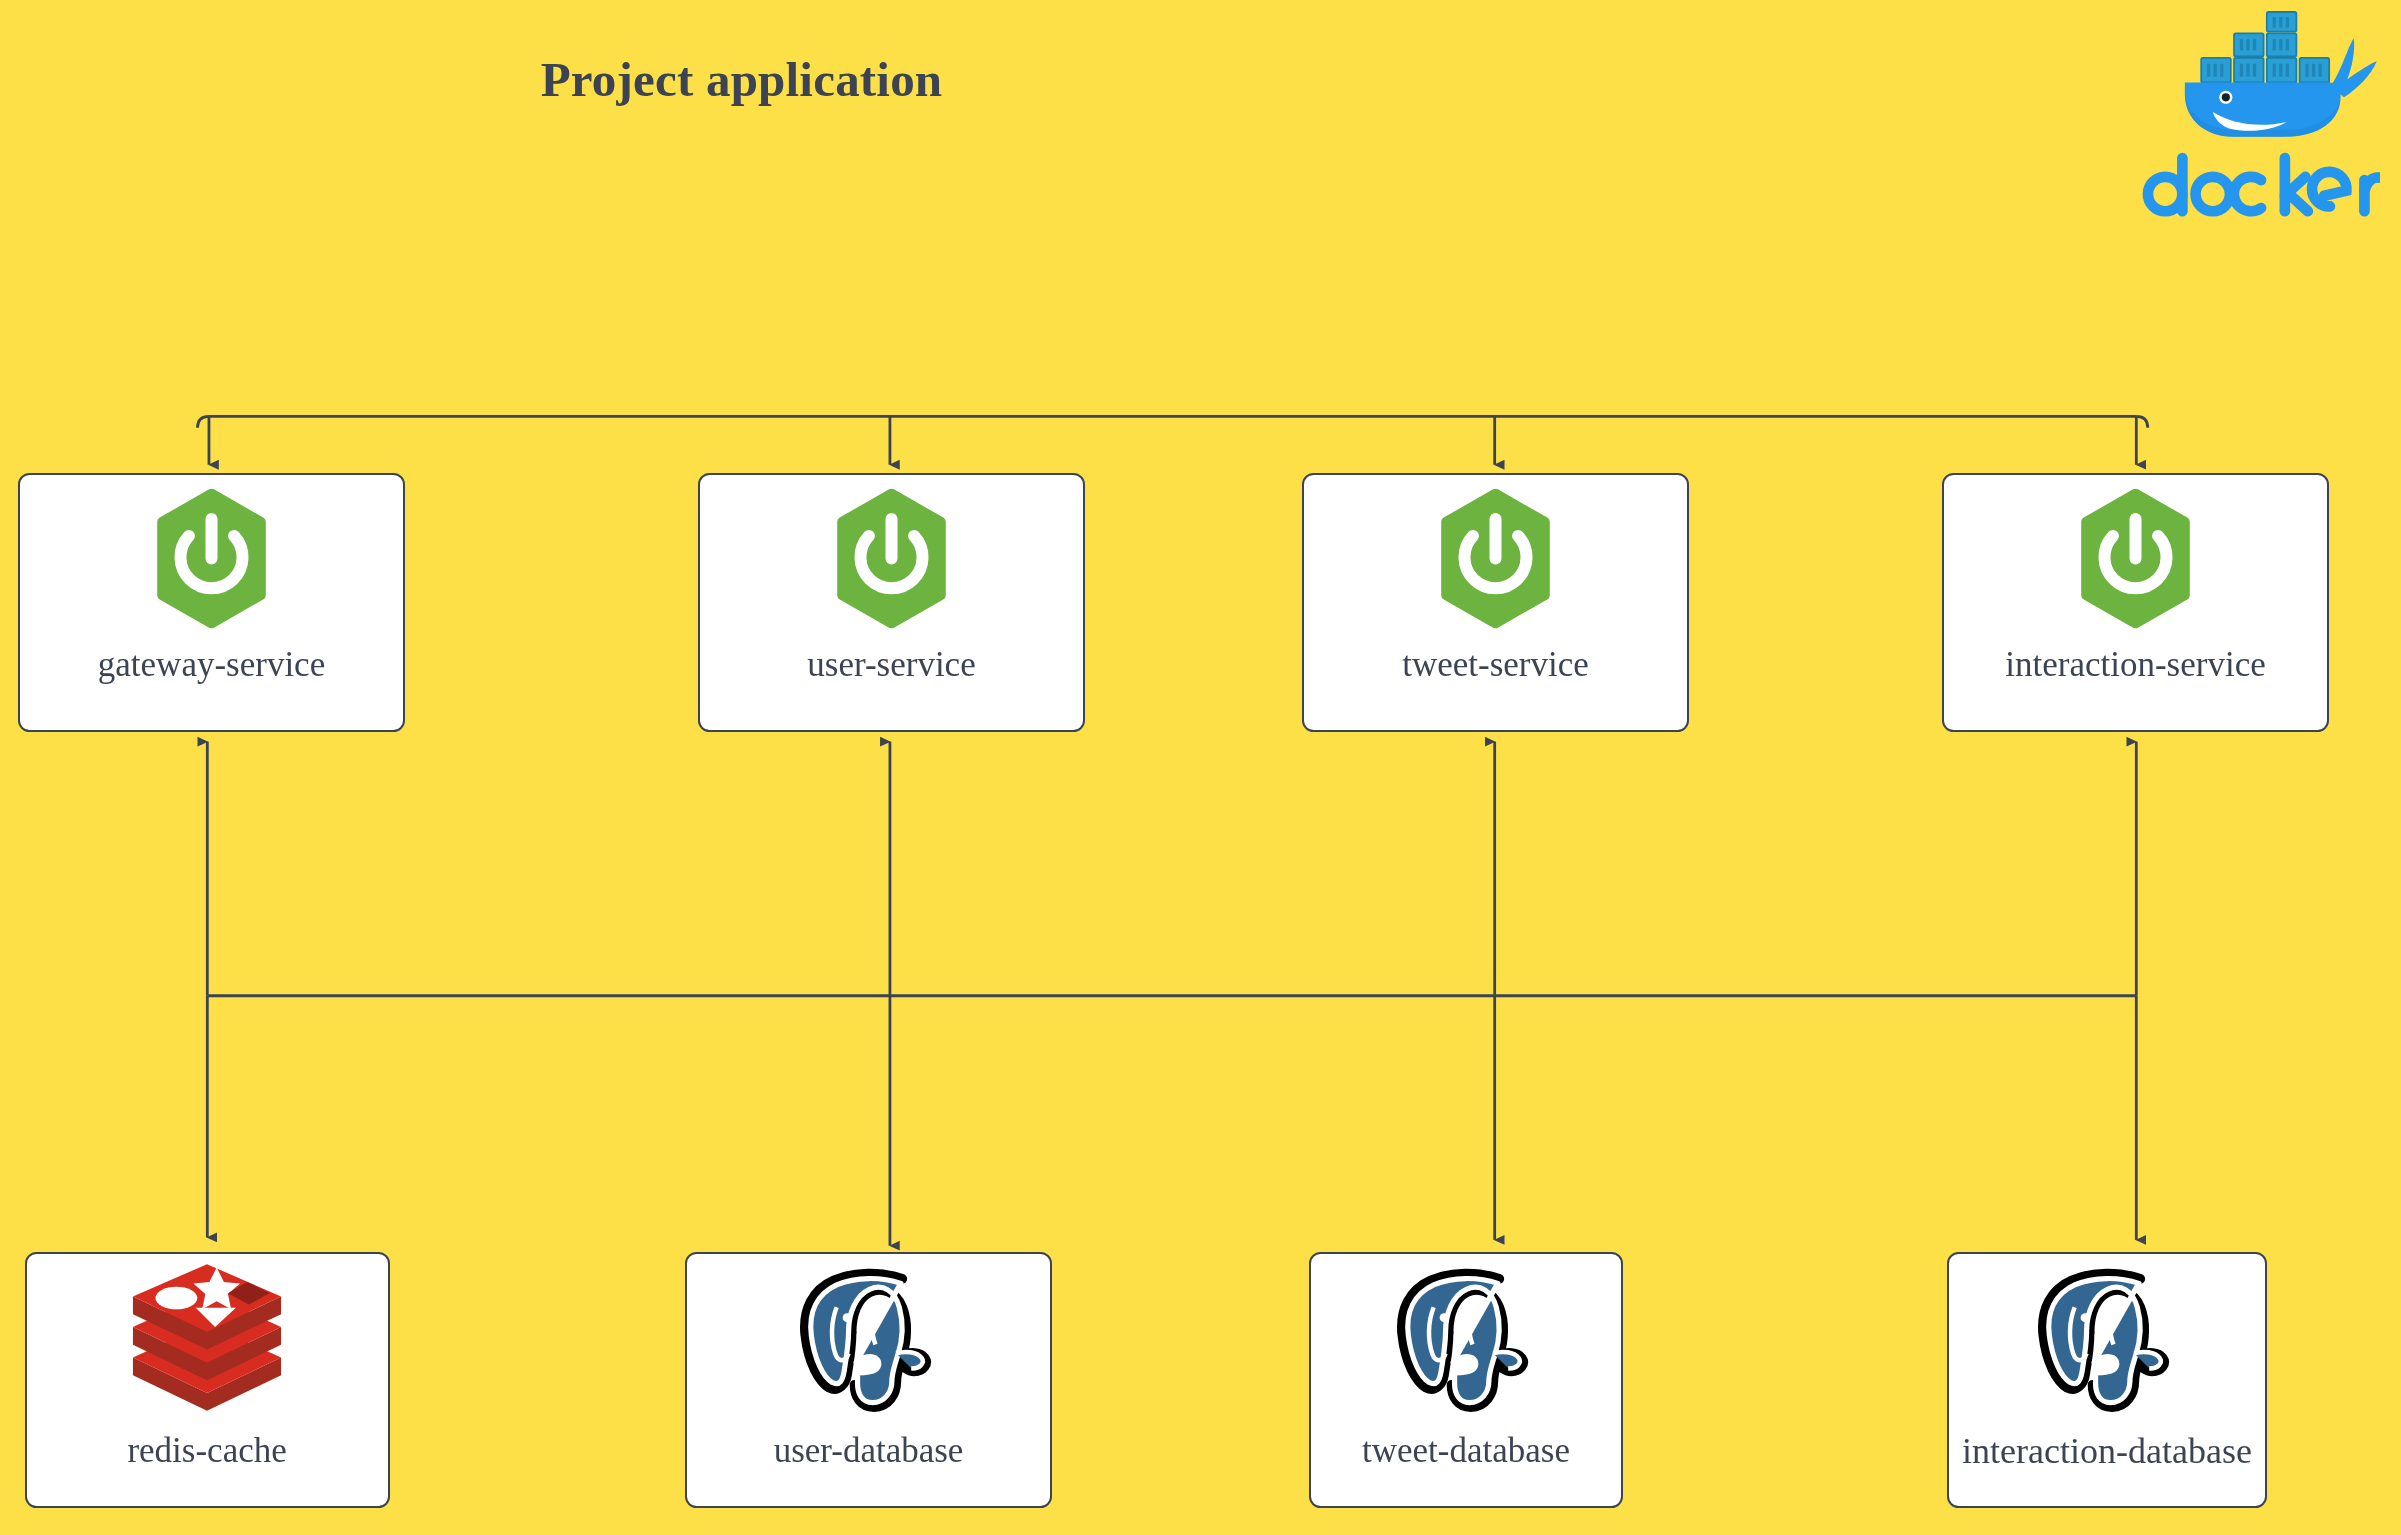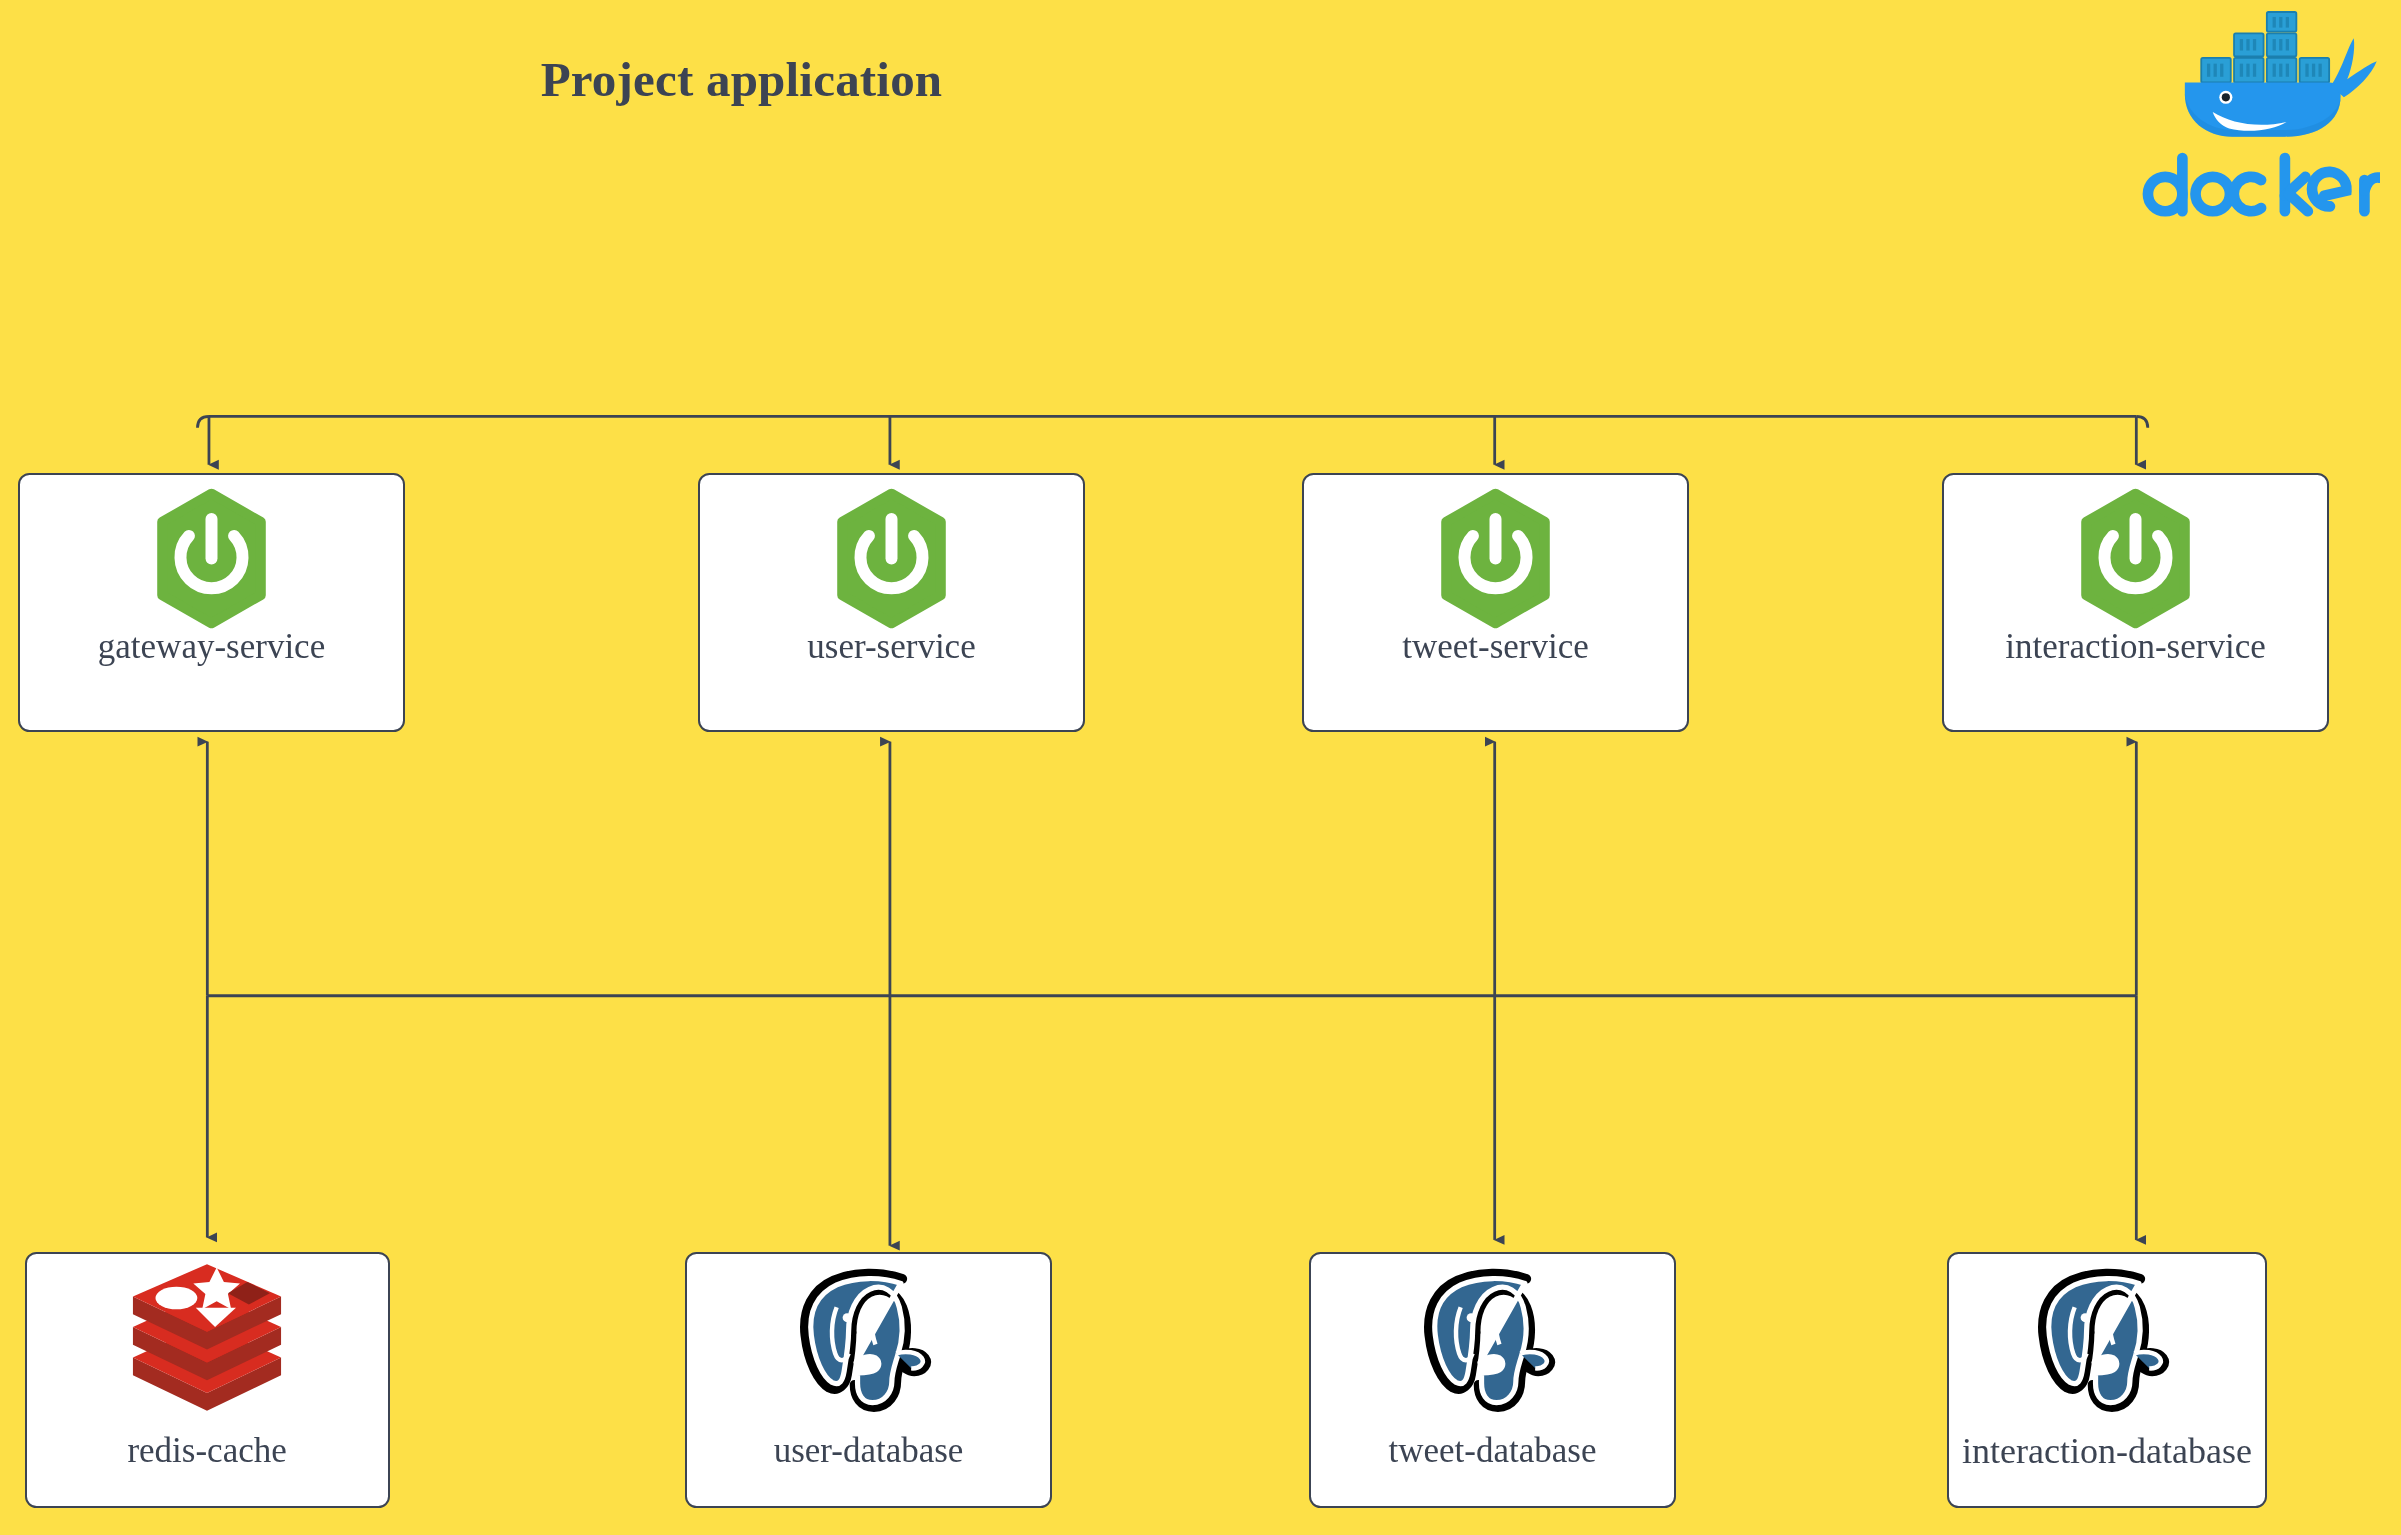--- a/index.html
+++ b/index.html
@@ -79,40 +79,40 @@
   }
 
   
   .svc {
     width: 387px;
     height: 259px;
     top: 473px;
     padding-top: 13px;
   }
   .svc .node-icon { width: 141px; height: 141px; }
-  .svc .node-label { }
+  .svc .node-label { margin-top: 18px; }
 
   #node-gateway-service     { left: 18px; }
   #node-user-service        { left: 698px; }
   #node-tweet-service       { left: 1302px; }
   #node-interaction-service { left: 1942px; }
 
   
   .data {
     width: 373px;
     height: 256px;
     top: 1252px;
     padding-top: 6.6px;
   }
   .data .node-icon { width: 172px; height: 168px; }
   .data .node-label { margin-top: 4.9px; }
 
   #node-redis-cache          { left: 24.6px;   width: 365px; }
   #node-user-database        { left: 685px;  width: 367px; }
-  #node-tweet-database       { left: 1309px; width: 367px; }
+  #node-tweet-database       { left: 1309px; width: 314px; }
   #node-interaction-database { left: 1947px; width: 320px; }
 
   #node-interaction-database .node-label { font-size: 36px; }
 </style>
 </head>
 <body>
 
 <div id="canvas">
 
   <div id="page-title">Project application</div>

